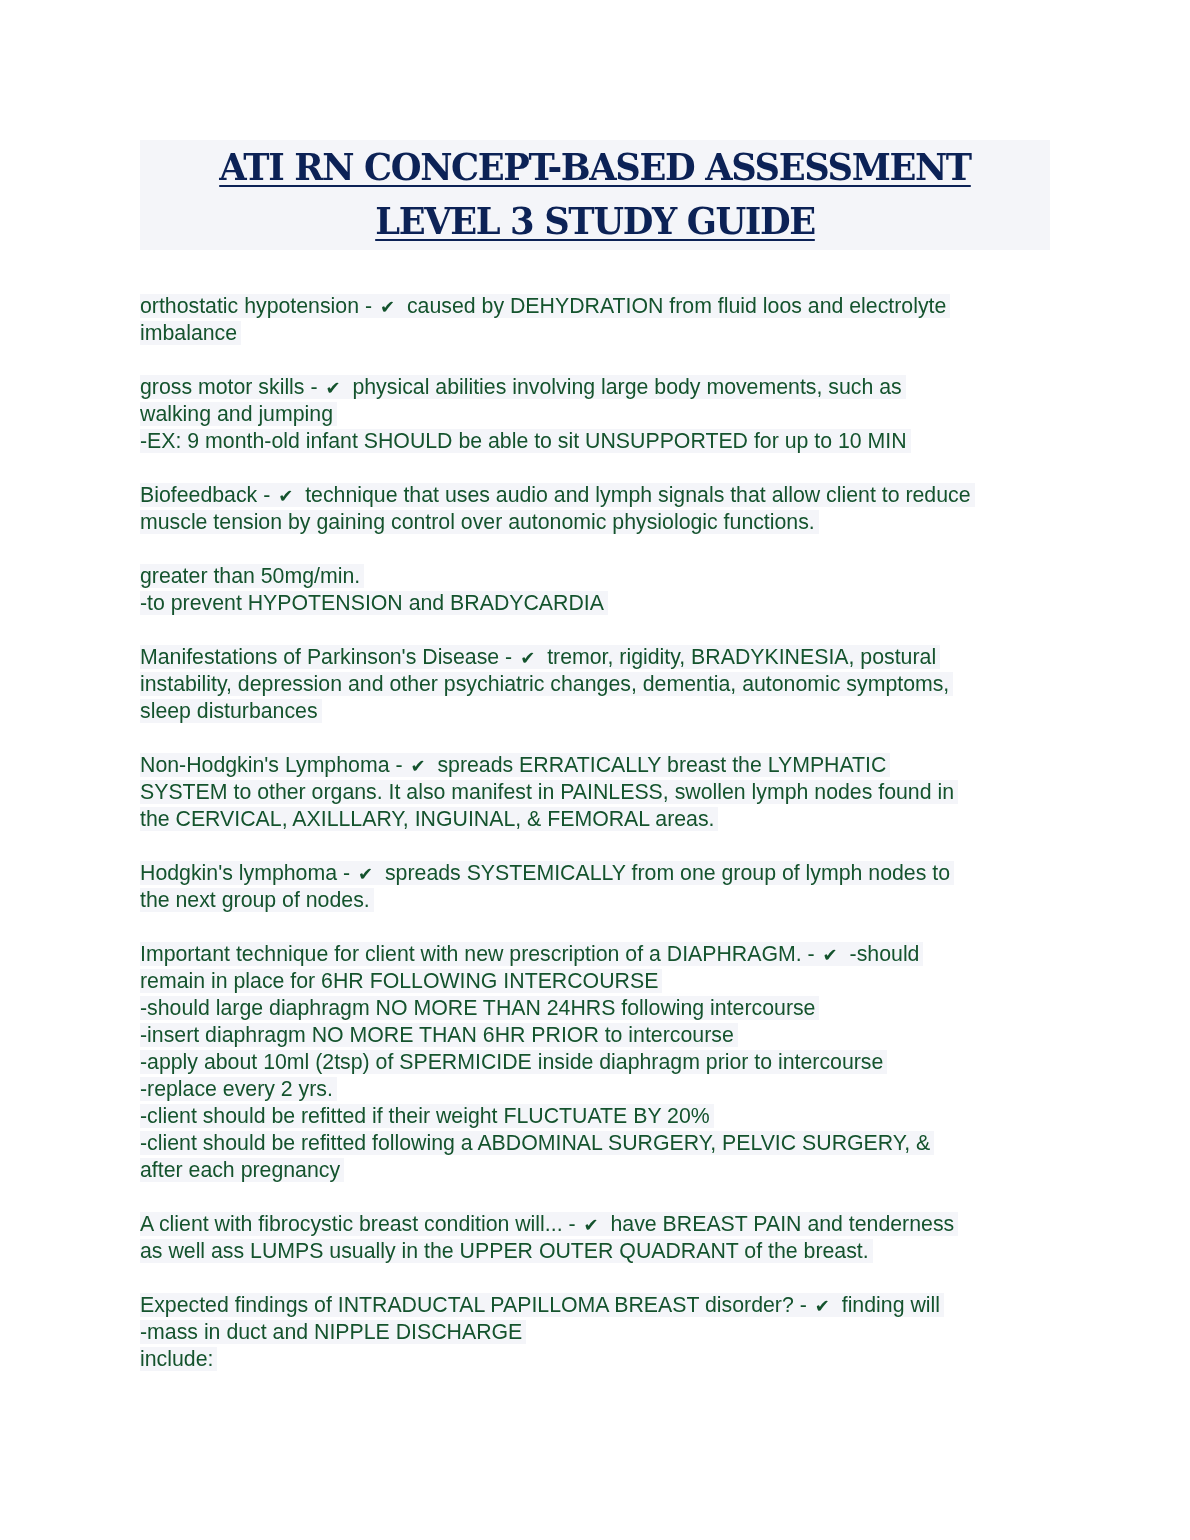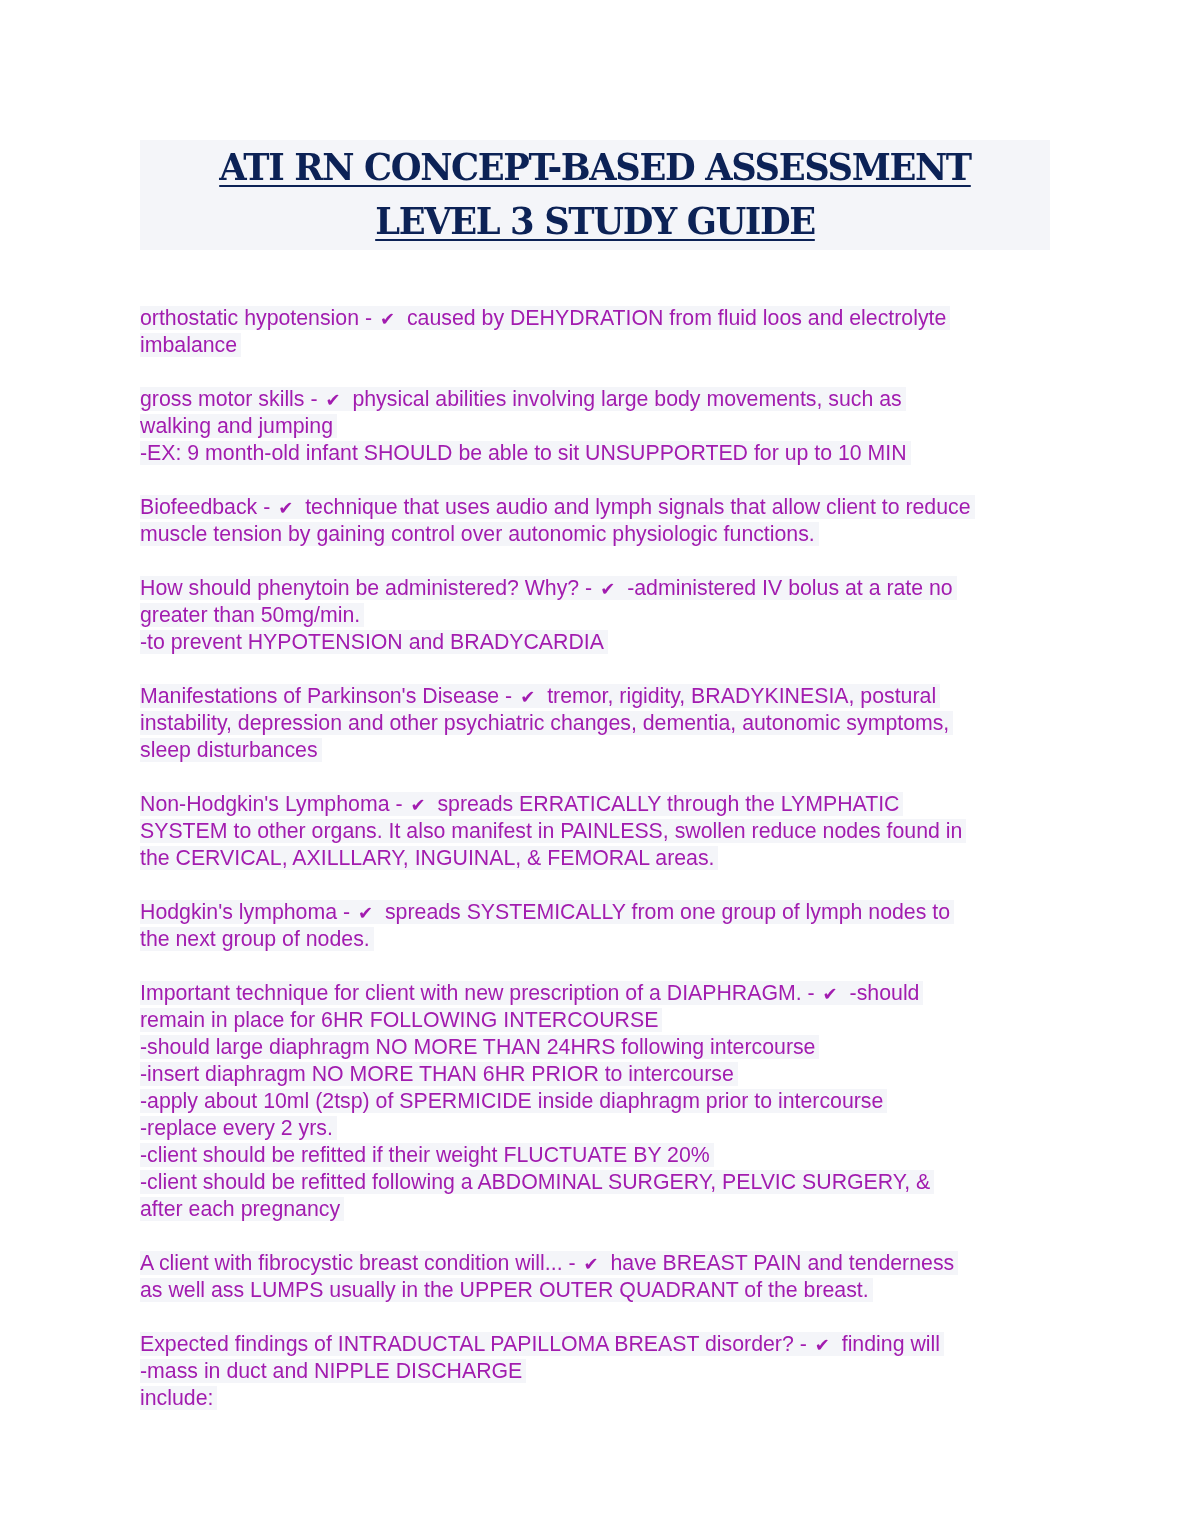--- a/index.html
+++ b/index.html
@@ -47,22 +47,21 @@
       text-decoration-thickness: 2px;
       text-underline-offset: 5px;
     }
     .content {
       position: absolute;
       left: 140px;
       top: 293px;
       width: 915px;
       font-family: "Liberation Sans", sans-serif;
       font-size: 21.3px;
-      color: #a21caf;
-      margin-top: 12px;
+      color: #14532d;
     }
     .entry {
       margin: 0 0 27px 0;
     }
     .line {
       display: block;
       height: 27px;
       line-height: 27px;
       white-space: nowrap;
     }
@@ -94,32 +93,31 @@
       <div class="entry">
         <span class="line"><span class="hl"><span>gross motor skills - </span><span class="check">✔</span><span> physical abilities involving large body movements, such as</span></span></span>
         <span class="line"><span class="hl"><span>walking and jumping</span></span></span>
         <span class="line"><span class="hl"><span>-EX: 9 month-old infant SHOULD be able to sit UNSUPPORTED for up to 10 MIN</span></span></span>
       </div>
       <div class="entry">
         <span class="line"><span class="hl"><span>Biofeedback - </span><span class="check">✔</span><span> technique that uses audio and lymph signals that allow client to reduce</span></span></span>
         <span class="line"><span class="hl"><span>muscle tension by gaining control over autonomic physiologic functions.</span></span></span>
       </div>
       <div class="entry">
-        <span class="line"><span class="hl"><span>How should phenytoin be administered? Why? - </span><span class="check">✔</span><span> -administered IV bolus at a rate no</span></span></span>
         <span class="line"><span class="hl"><span>greater than 50mg/min.</span></span></span>
         <span class="line"><span class="hl"><span>-to prevent HYPOTENSION and BRADYCARDIA</span></span></span>
       </div>
       <div class="entry">
         <span class="line"><span class="hl"><span>Manifestations of Parkinson's Disease - </span><span class="check">✔</span><span> tremor, rigidity, BRADYKINESIA, postural</span></span></span>
         <span class="line"><span class="hl"><span>instability, depression and other psychiatric changes, dementia, autonomic symptoms,</span></span></span>
         <span class="line"><span class="hl"><span>sleep disturbances</span></span></span>
       </div>
       <div class="entry">
-        <span class="line"><span class="hl"><span>Non-Hodgkin's Lymphoma - </span><span class="check">✔</span><span> spreads ERRATICALLY through the LYMPHATIC</span></span></span>
-        <span class="line"><span class="hl"><span>SYSTEM to other organs. It also manifest in PAINLESS, swollen reduce nodes found in</span></span></span>
+        <span class="line"><span class="hl"><span>Non-Hodgkin's Lymphoma - </span><span class="check">✔</span><span> spreads ERRATICALLY breast the LYMPHATIC</span></span></span>
+        <span class="line"><span class="hl"><span>SYSTEM to other organs. It also manifest in PAINLESS, swollen lymph nodes found in</span></span></span>
         <span class="line"><span class="hl"><span>the CERVICAL, AXILLLARY, INGUINAL, &amp; FEMORAL areas.</span></span></span>
       </div>
       <div class="entry">
         <span class="line"><span class="hl"><span>Hodgkin's lymphoma - </span><span class="check">✔</span><span> spreads SYSTEMICALLY from one group of lymph nodes to</span></span></span>
         <span class="line"><span class="hl"><span>the next group of nodes.</span></span></span>
       </div>
       <div class="entry">
         <span class="line"><span class="hl"><span>Important technique for client with new prescription of a DIAPHRAGM. - </span><span class="check">✔</span><span> -should</span></span></span>
         <span class="line"><span class="hl"><span>remain in place for 6HR FOLLOWING INTERCOURSE</span></span></span>
         <span class="line"><span class="hl"><span>-should large diaphragm NO MORE THAN 24HRS following intercourse</span></span></span>

